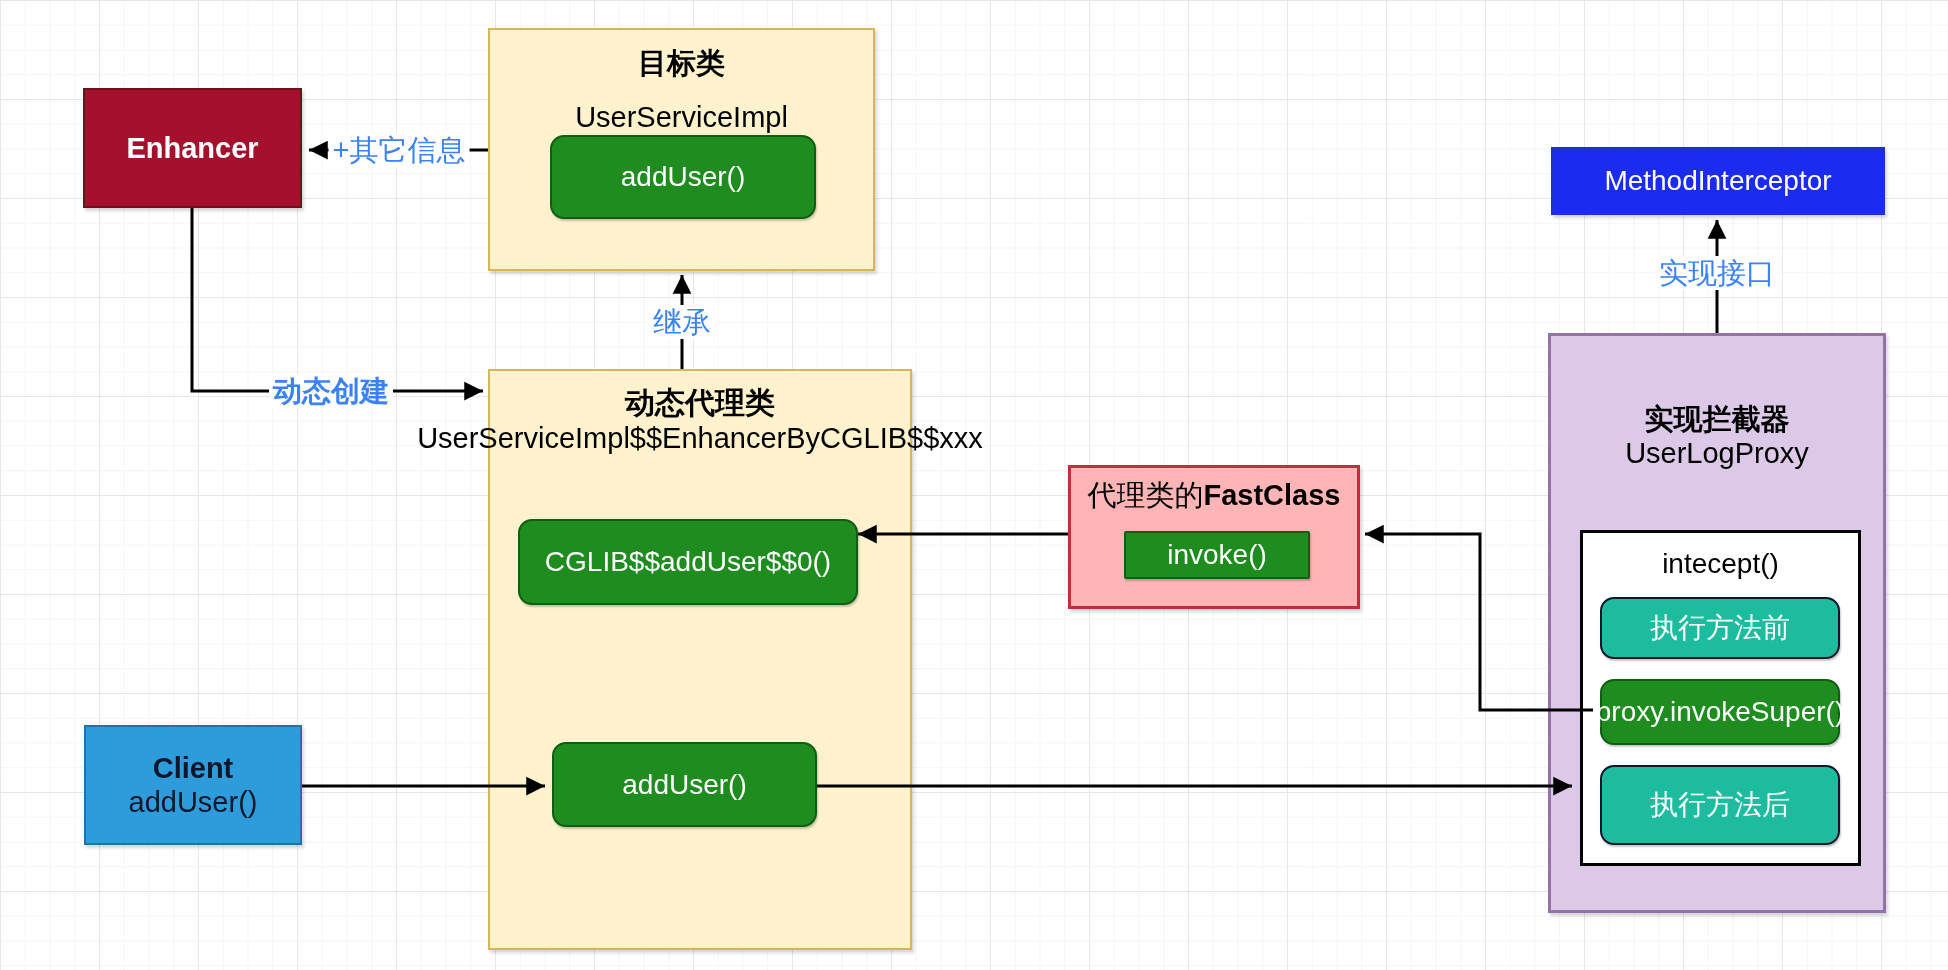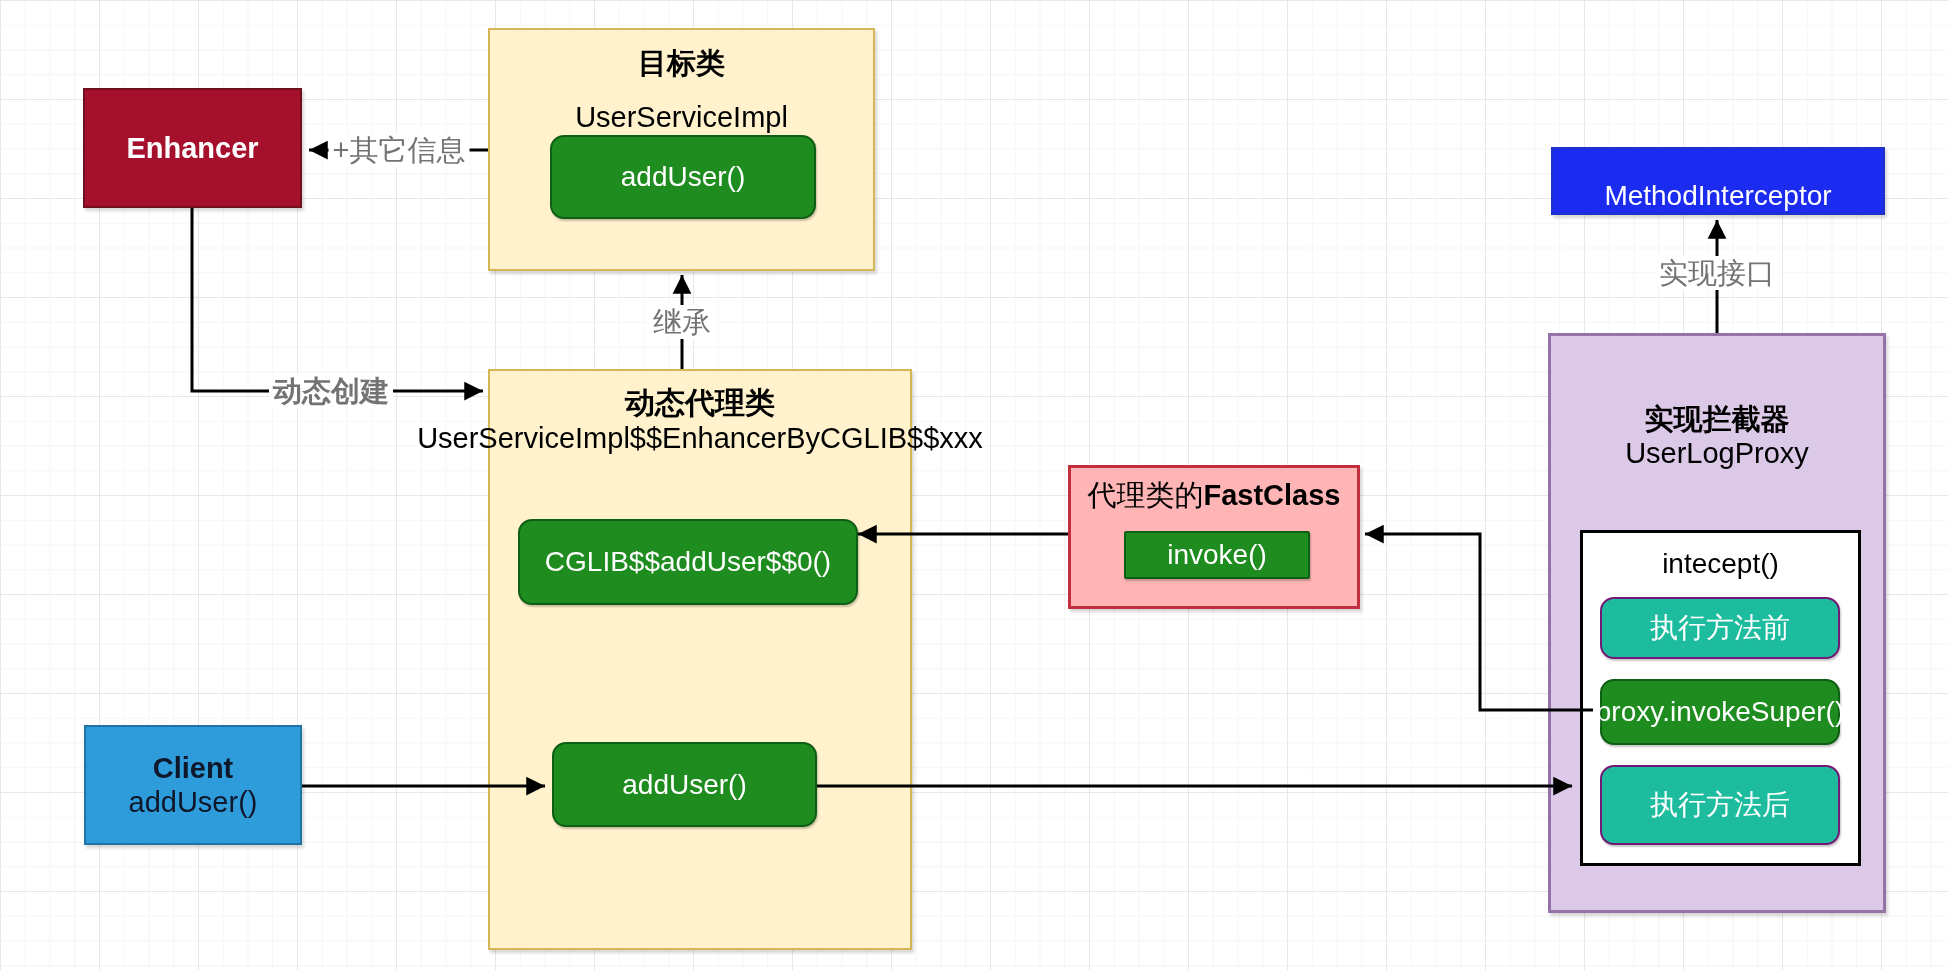--- a/index.html
+++ b/index.html
@@ -32,30 +32,30 @@
   .whitebox{background:#ffffff;border:3px solid #000;color:#000;justify-content:flex-start;}
   .btn{
     position:absolute;box-sizing:border-box;
     display:flex;align-items:center;justify-content:center;
     color:#fff;font-size:28px;line-height:1;
     border-radius:14px;
     box-shadow:1px 2px 2px rgba(0,0,0,0.22);
     white-space:nowrap;
   }
   .btn-green{background:#1E8C1E;border:2px solid #0E5E14;}
-  .btn-teal{background:#1DBC9E;border:2px solid #701a75;}
+  .btn-teal{background:#1DBC9E;border:2px solid #0f172a;}
   .t-bold{font-weight:bold;font-size:29px;line-height:34px;}
   .t-reg{font-weight:normal;font-size:29px;line-height:34px;}
   .nowrap{white-space:nowrap;}
   .edge-label{
     position:absolute;
     transform:translate(-50%,-50%);
     background:#ffffff;
     padding:1px 4px;
-    font-size:29px;line-height:32px;color:#737373;
+    font-size:29px;line-height:32px;color:#3b82f6;
     white-space:nowrap;
     z-index:30;
   }
   #wires{position:absolute;left:0;top:0;z-index:20;pointer-events:none;}
   .big-title{font-weight:bold;font-size:30px;line-height:36px;}
 </style>
 </head>
 <body>
 
 <div id="canvas">
@@ -82,21 +82,21 @@
     <div class="t-reg">addUser()</div>
   </div>
 
   <div class="node pink" style="left:1068px;top:465px;width:292px;height:144px;padding-top:10px;">
     <div style="font-size:29px;line-height:34px;">
       <span>代理类的</span><span style="font-weight:bold;">FastClass</span>
     </div>
     <div class="btn btn-green" style="left:53px;top:63px;width:186px;height:48px;border-radius:2px;">invoke()</div>
   </div>
 
-  <div class="node brightblue" style="left:1551px;top:147px;width:334px;height:68px;justify-content:flex-end;">
+  <div class="node brightblue" style="left:1551px;top:147px;width:334px;height:68px;">
     <div class="t-reg" style="font-size:28px;">MethodInterceptor</div>
   </div>
 
   <div class="node purple" style="left:1548px;top:333px;width:338px;height:580px;padding-top:66px;">
     <div class="t-bold">实现拦截器</div>
     <div class="t-reg">UserLogProxy</div>
     <div class="node whitebox" style="left:29px;top:194px;width:281px;height:336px;padding-top:14px;box-shadow:none;">
       <div class="t-reg" style="font-size:28px;">intecept()</div>
       <div class="btn btn-teal" style="left:17px;top:64px;width:240px;height:62px;">执行方法前</div>
       <div class="btn btn-green" style="left:17px;top:146px;width:240px;height:66px;">proxy.invokeSuper()</div>

